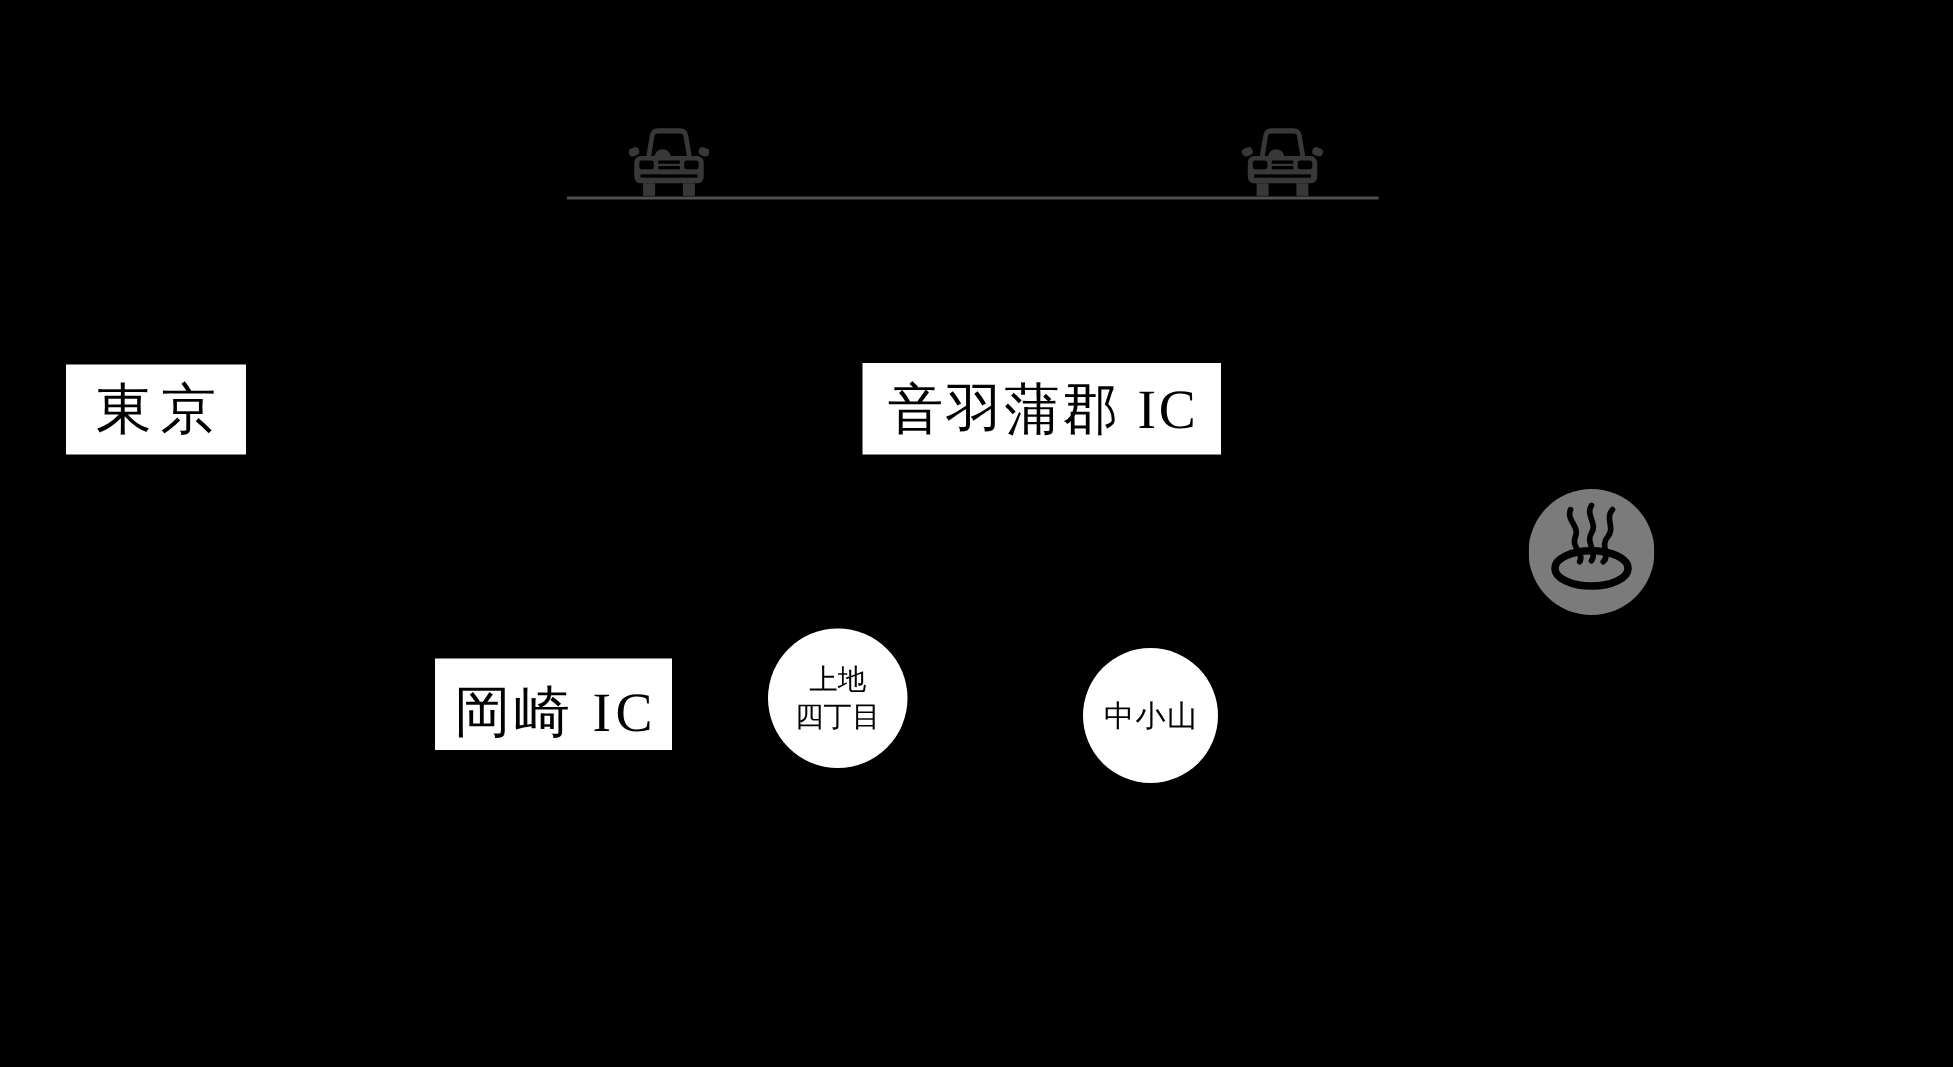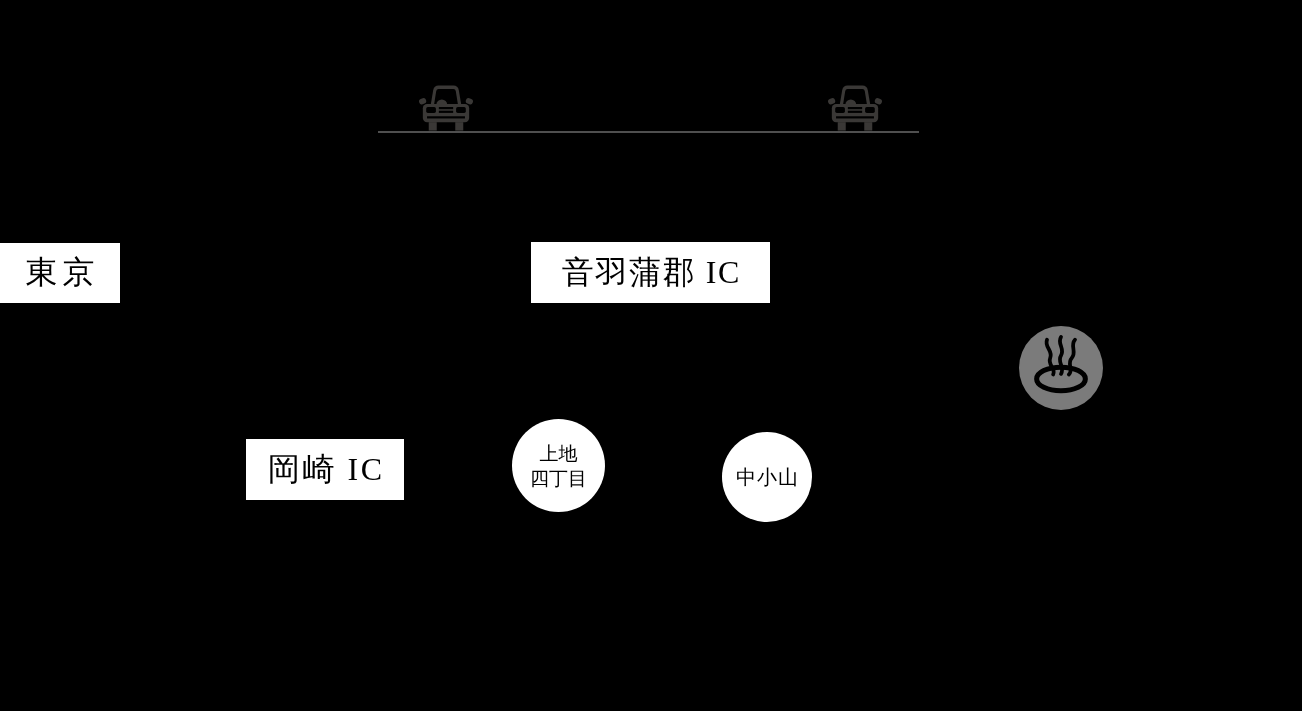--- a/index.html
+++ b/index.html
@@ -12,26 +12,26 @@
     position:absolute;left:378px;top:131px;width:541px;height:1.5px;
     background:var(--road-line,#4f4f4f);
   }
   .car{position:absolute;width:54px;height:48px;color:var(--car-icon,#3a3836);}
   .car.c1{left:419px;top:83px;}
   .car.c2{left:828px;top:83px;}
   .box{
     position:absolute;background:var(--label-background,#fff);
     color:var(--label-text,#000);
     display:flex;align-items:center;justify-content:center;
-    font-size:32px;letter-spacing:0.16em;text-indent:0.16em;
+    font-size:37px;letter-spacing:0.16em;text-indent:0.16em;margin-left:44px;
   }
   #box-tokyo{left:0;top:243px;width:120px;height:60px;}
   #box-osaka{left:0;top:439px;width:119px;height:61px;}
   #box-otowa{left:531px;top:242px;width:239px;height:61px;letter-spacing:0.05em;text-indent:0.05em;text-align:center;}
-  #box-okazaki{left:246px;top:439px;width:158px;height:61px;letter-spacing:0.08em;text-indent:0.08em;}
+  #box-okazaki{left:246px;top:439px;width:158px;height:61px;letter-spacing:0.08em;text-indent:0.08em;align-items:flex-end;}
   .stop{
     position:absolute;border-radius:50%;
     background:var(--label-background,#fff);color:var(--label-text,#000);
     display:flex;flex-direction:column;align-items:center;justify-content:center;
     text-align:center;
   }
   #stop-ueji{left:512px;top:419px;width:93px;height:93px;font-size:19px;line-height:25px;}
   #stop-nakakoyama{left:722px;top:432px;width:90px;height:90px;font-size:20px;letter-spacing:0.05em;text-indent:0.05em;}
   .onsen{position:absolute;left:1019px;top:326px;width:84px;height:84px;color:var(--onsen-badge,#7b7b7b);}
   .defs{position:absolute;width:0;height:0;overflow:hidden;}

